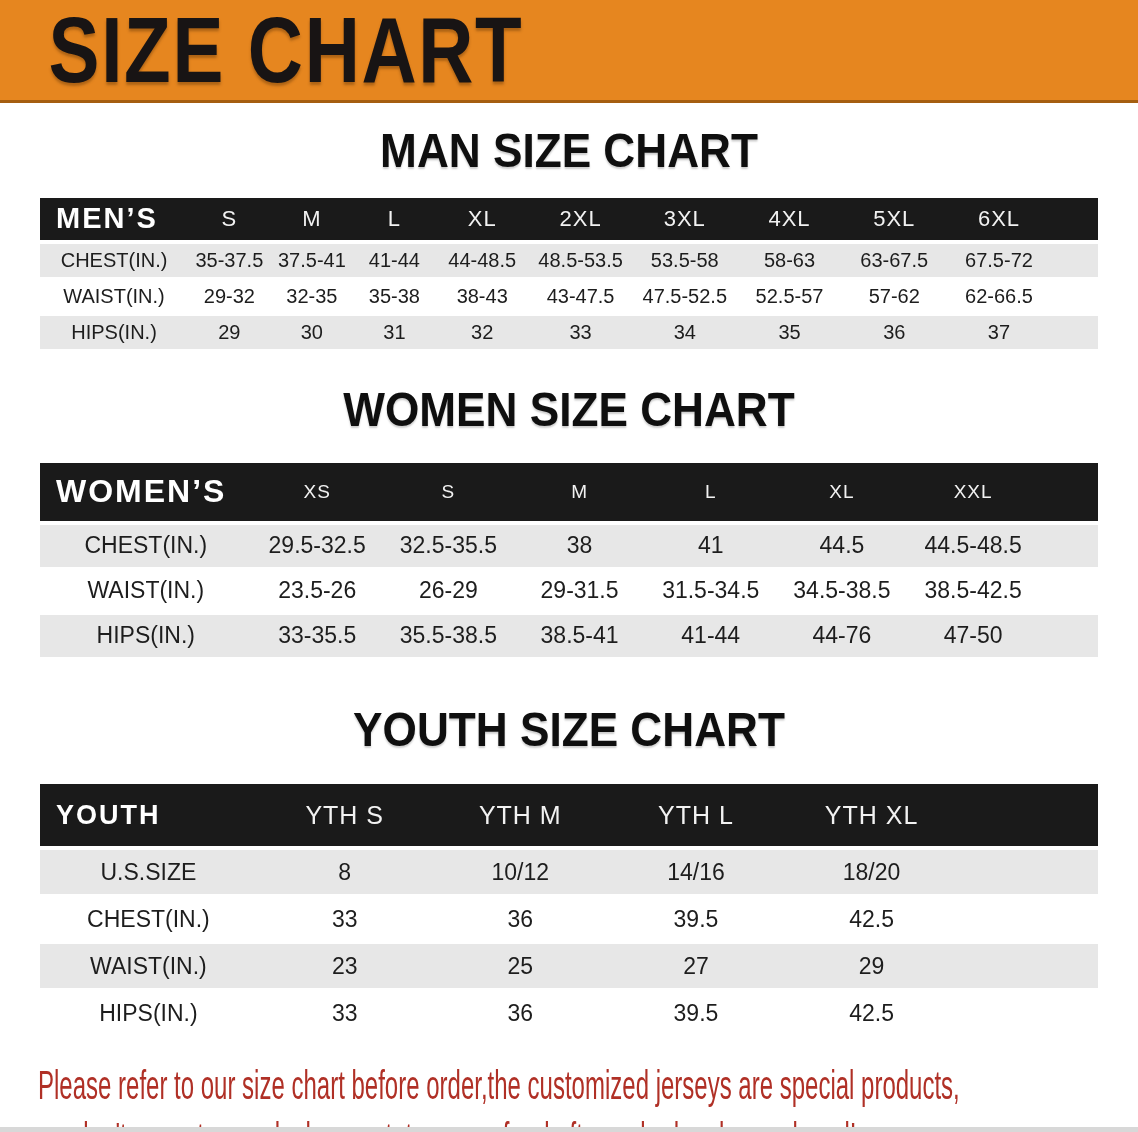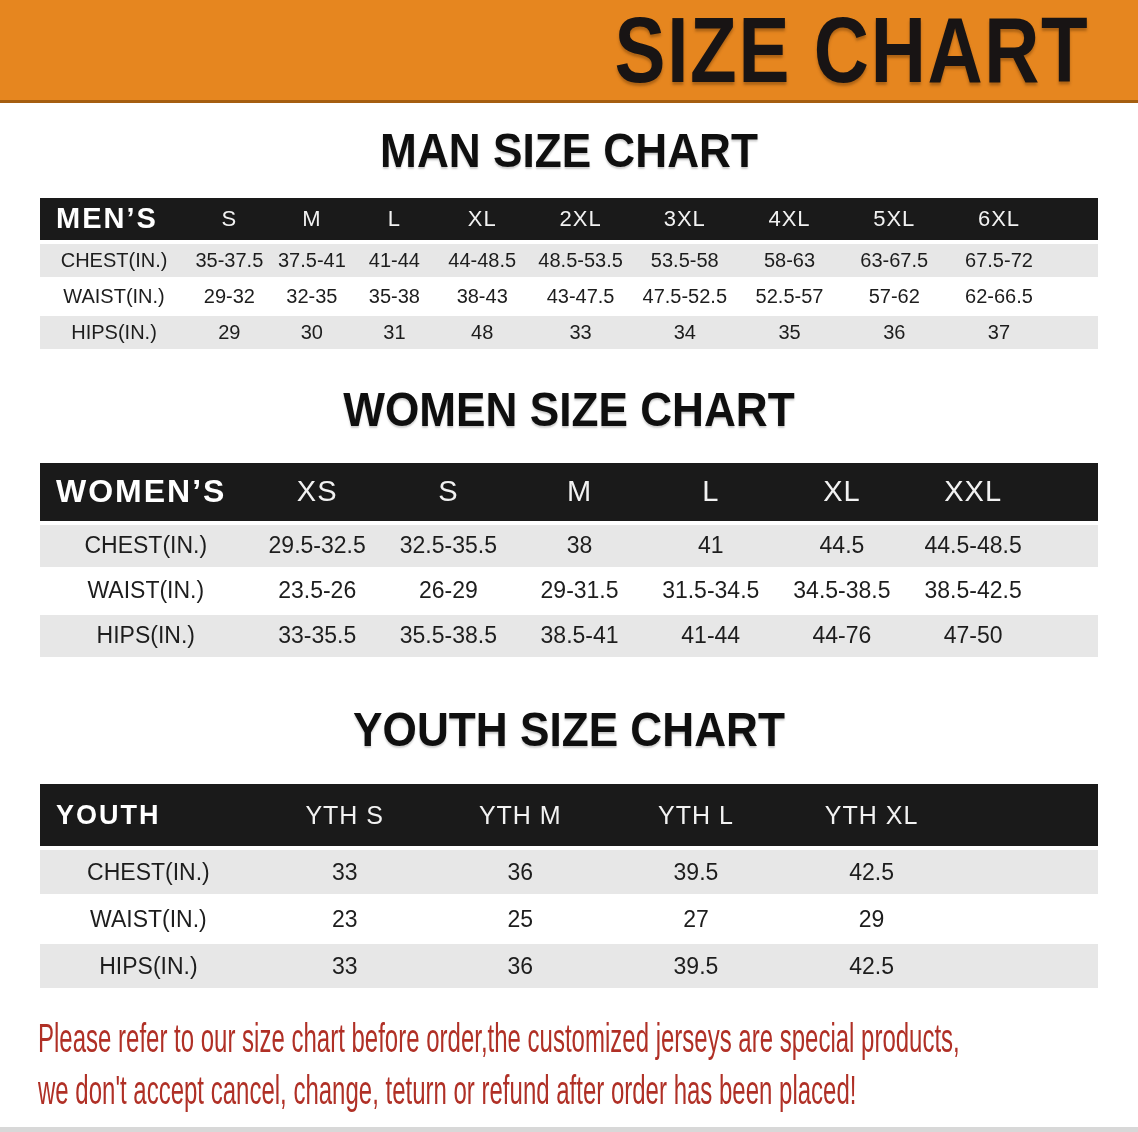--- a/index.html
+++ b/index.html
@@ -12,21 +12,21 @@
   *{box-sizing:content-box;}
   html,body{margin:0;padding:0;overflow-x:hidden;}
   body{
     width:1138px;height:1132px;position:relative;background:#fff;
     font-family:"Liberation Sans",sans-serif;color:#1d1d1d;overflow:hidden;
   }
   
   .banner{
     height:100px;background:var(--banner-bg);
     border-bottom:3px solid var(--banner-border);
-    display:flex;align-items:center;justify-content:flex-end;
+    display:flex;align-items:center;justify-content:flex-start;
   }
   .banner-title{
     font-size:92px;font-weight:bold;color:#181414;line-height:1;
     transform:scale(0.83,1);letter-spacing:2px;white-space:nowrap;
     text-shadow:0 3px 3px rgba(70,35,0,.35);
   }
   
   .section-title{
     text-align:center;font-weight:bold;color:#0f0f0f;line-height:1.1;
     font-size:48px;transform:scaleX(0.92);white-space:nowrap;
@@ -48,21 +48,21 @@
     text-align:left;padding-left:16px;font-weight:bold;color:#fff;letter-spacing:2px;
   }
   .size-table tbody td{
     text-align:center;color:#1d1d1d;border-bottom:3px solid #fff;
   }
   .size-table tbody tr:nth-child(odd) td{background:var(--row-stripe);}
   
   .s0 thead th{height:40px;font-size:22px;}
   .s0 th.corner{font-size:29px;}
   .s0 tbody td{height:31px;font-size:20px;}
-  .s1 thead th{height:56px;font-size:29px;}
+  .s1 thead th{height:56px;font-size:19px;}
   .s1 th.corner{font-size:32px;}
   .s1 tbody td{height:40px;font-size:23px;}
   .s2 thead th{height:60px;font-size:25px;}
   .s2 th.corner{font-size:27px;}
   .s2 tbody td{height:42px;font-size:23px;}
   
   .footer{margin-top:22px;padding-left:38px;color:var(--footer-text);}
   .footer-line{
     font-size:40px;line-height:1.28;white-space:nowrap;
     transform:scaleX(0.6);transform-origin:0 50%;
@@ -136,21 +136,21 @@
             <td class="cell">52.5-57</td>
             <td class="cell">57-62</td>
             <td class="cell">62-66.5</td>
             <td class="filler"></td>
           </tr>
           <tr>
             <td class="rowlabel">HIPS(IN.)</td>
             <td class="cell">29</td>
             <td class="cell">30</td>
             <td class="cell">31</td>
-            <td class="cell">48</td>
+            <td class="cell">32</td>
             <td class="cell">33</td>
             <td class="cell">34</td>
             <td class="cell">35</td>
             <td class="cell">36</td>
             <td class="cell">37</td>
             <td class="filler"></td>
           </tr>
         </tbody>
       </table>
   </section>
@@ -231,20 +231,28 @@
             <th class="corner">YOUTH</th>
             <th class="colhead">YTH S</th>
             <th class="colhead">YTH M</th>
             <th class="colhead">YTH L</th>
             <th class="colhead">YTH XL</th>
             <th class="filler"></th>
           </tr>
         </thead>
         <tbody>
           <tr>
+            <td class="rowlabel">U.S.SIZE</td>
+            <td class="cell">8</td>
+            <td class="cell">10/12</td>
+            <td class="cell">14/16</td>
+            <td class="cell">18/20</td>
+            <td class="filler"></td>
+          </tr>
+          <tr>
             <td class="rowlabel">CHEST(IN.)</td>
             <td class="cell">33</td>
             <td class="cell">36</td>
             <td class="cell">39.5</td>
             <td class="cell">42.5</td>
             <td class="filler"></td>
           </tr>
           <tr>
             <td class="rowlabel">WAIST(IN.)</td>
             <td class="cell">23</td>

